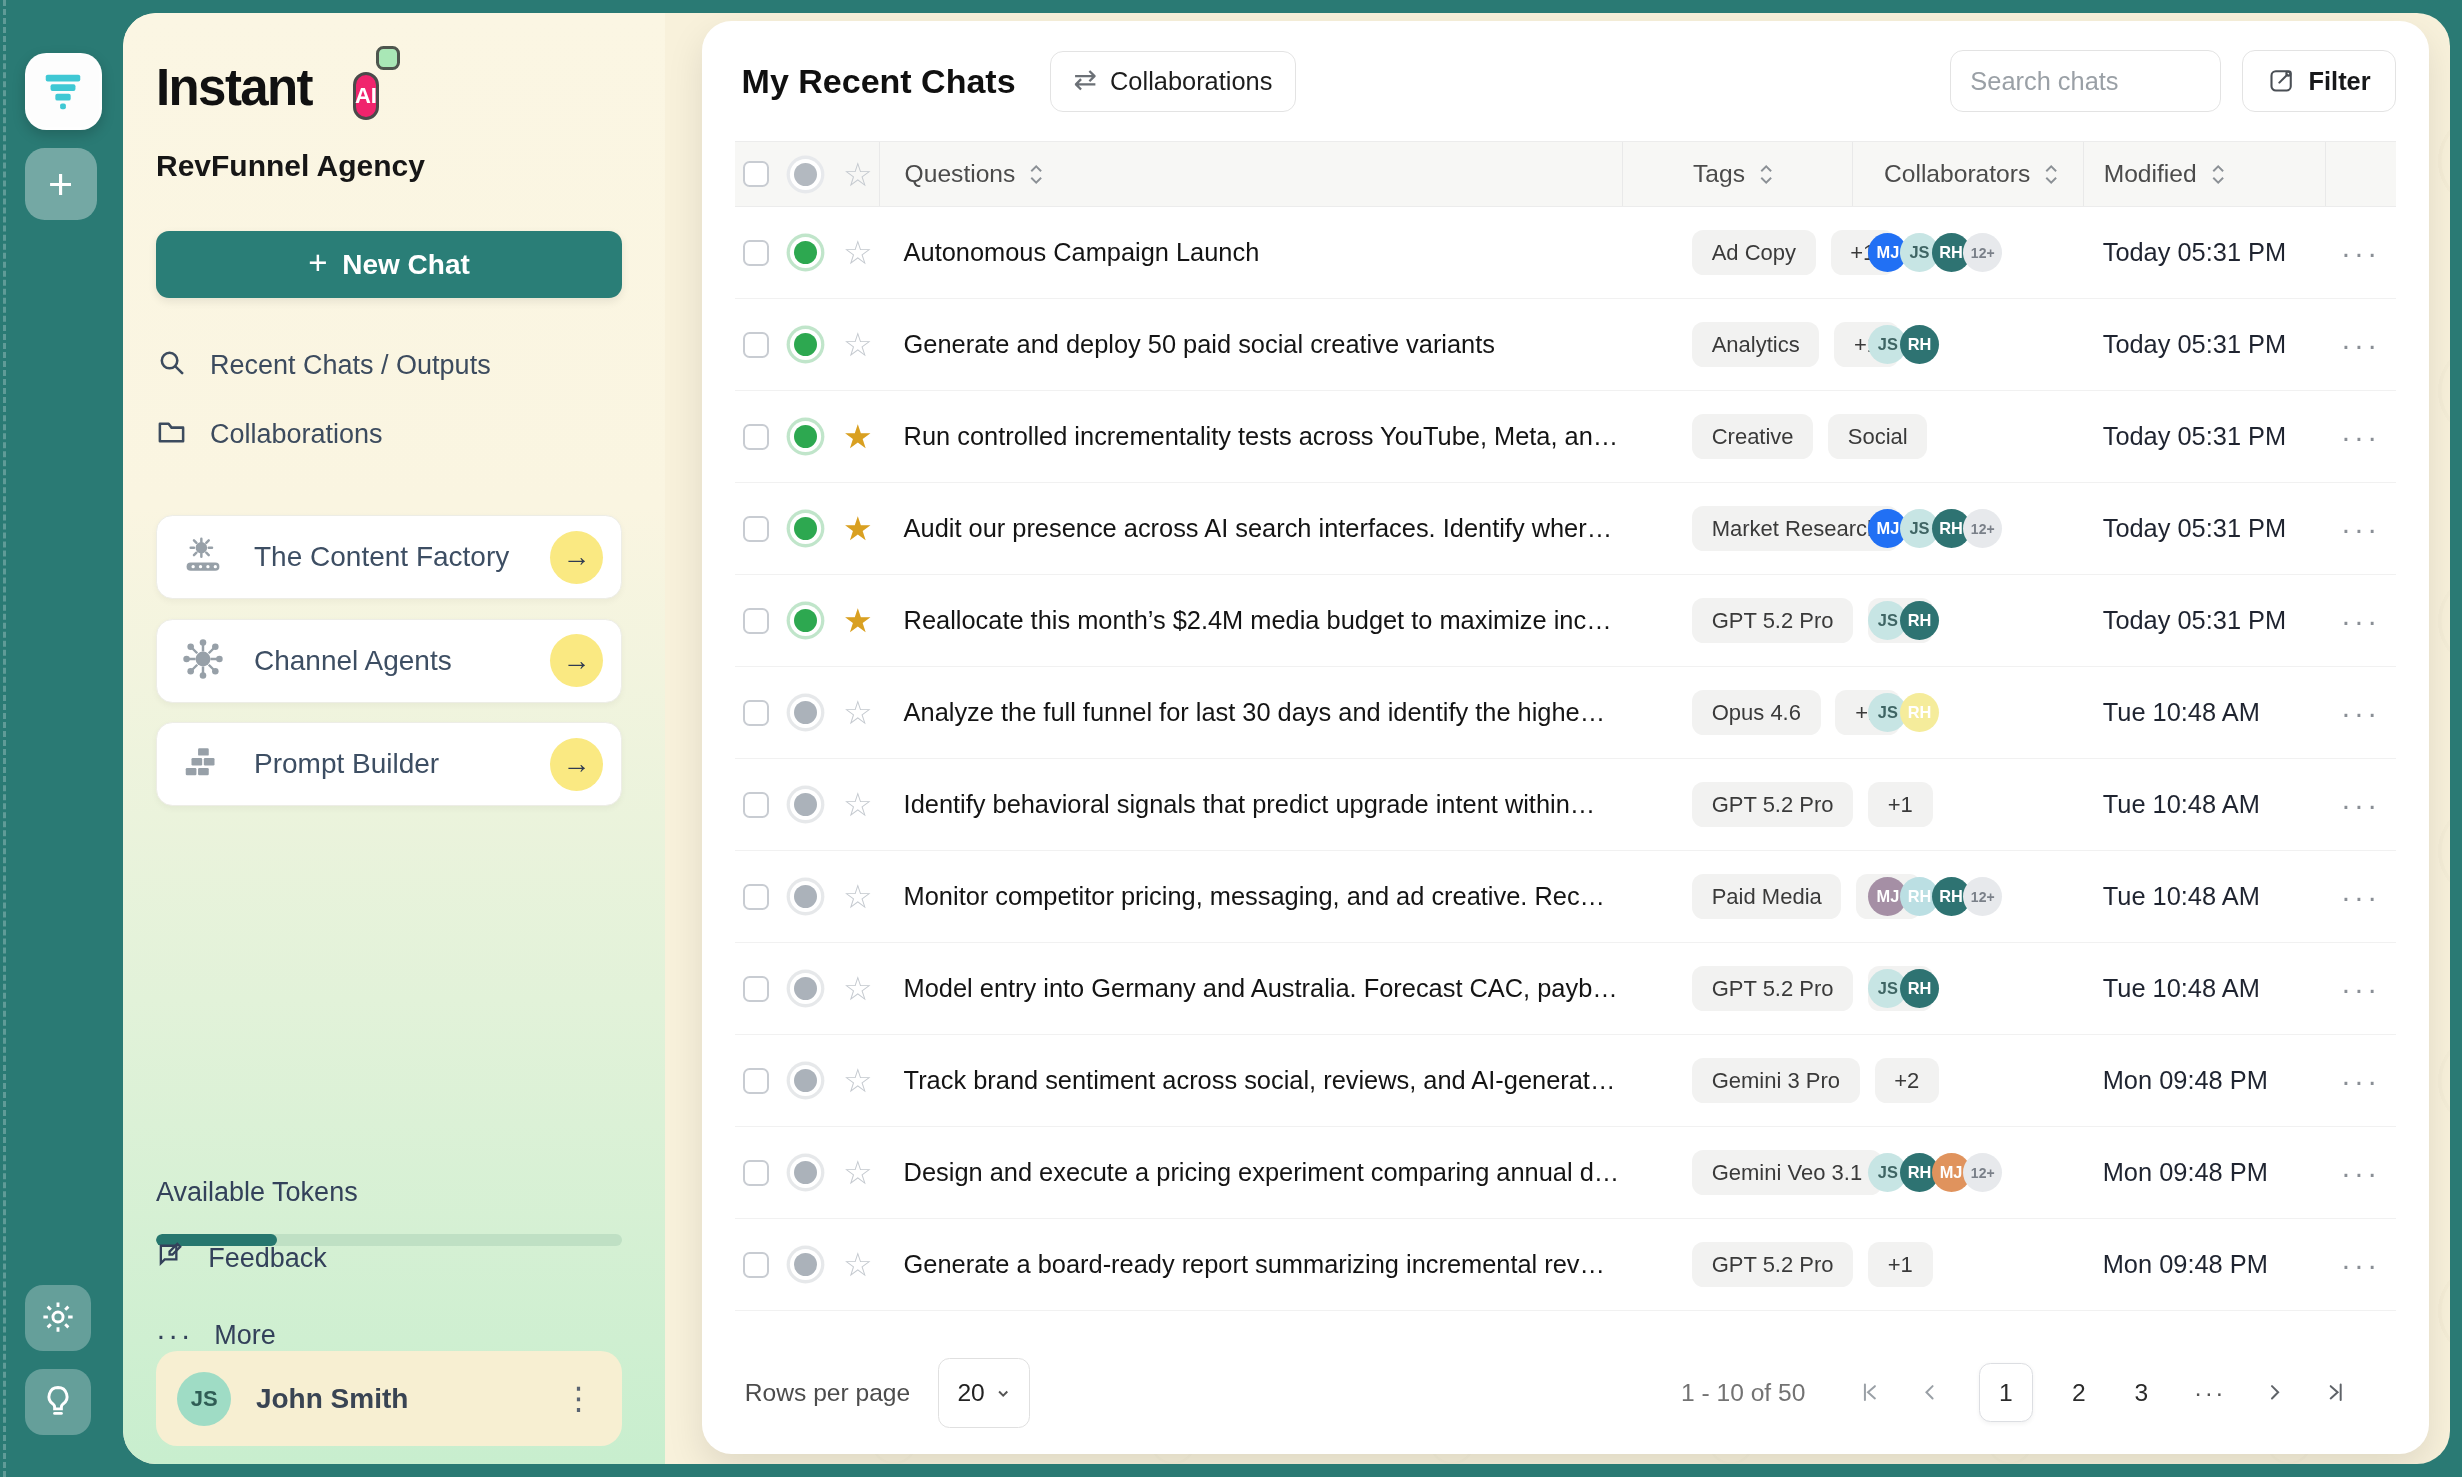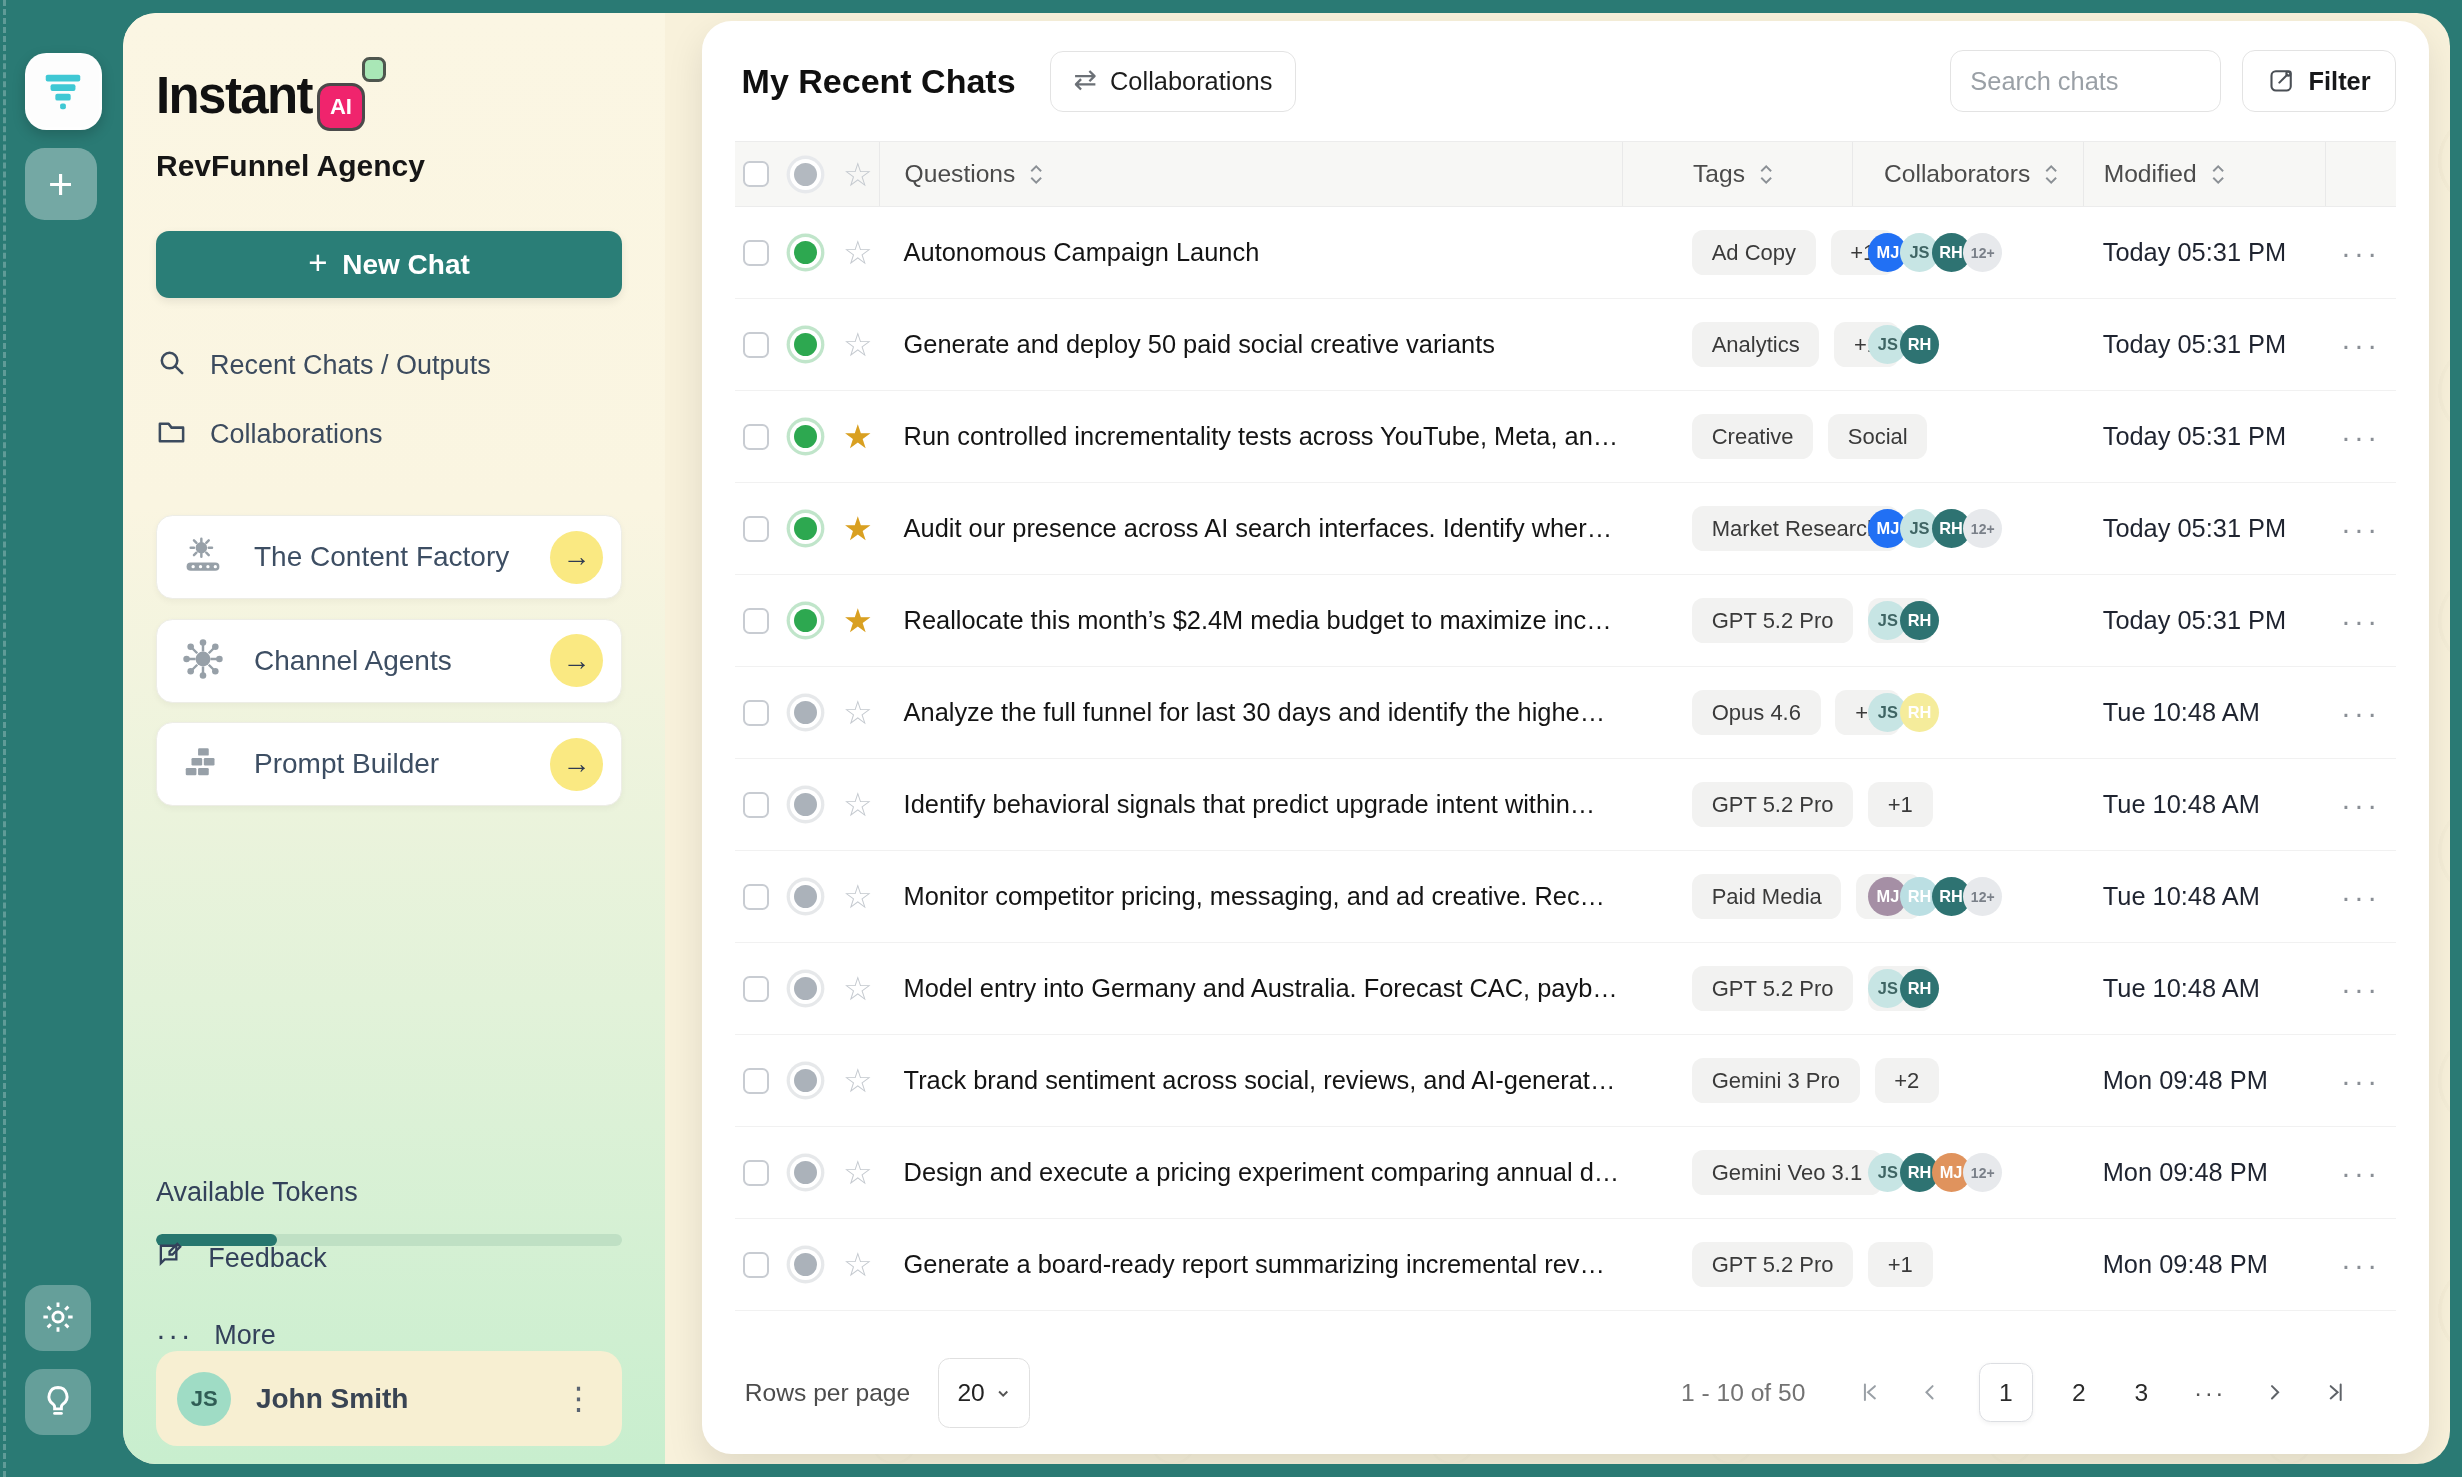--- a/index.html
+++ b/index.html
@@ -32,24 +32,24 @@
       radial-gradient(circle at 213px 49px, transparent 19.7px, rgba(120,110,90,.05) 20.5px 22px, transparent 23px);
     background-size: 279px 230px;
   }
 
   
   .sidebar {
     position:absolute; left:0; top:0; bottom:0; width:542px;
     background:linear-gradient(180deg, #FBF6E3 0%, #FAF5E1 34%, #E2F2D9 68%, #C8EECE 100%);
     border-radius:33px 0 0 33px; padding:39px 43px 0 33px; z-index:2;
   }
-  .brand-row { display:flex; align-items:flex-end; height:79px; }
+  .brand-row { display:flex; align-items:flex-start; height:79px;gap:36px; }
   .brand-text { font-size:51px; font-weight:800; letter-spacing:-1.6px; color:#111; line-height:71px; }
   .brand-badge-wrap { position:relative; margin-left:4.9px; margin-top:19.7px; }
-  .brand-badge { width:48px; height:48px; background:#F0246D; border:3.3px solid #4a4a4a; border-radius:13px; color:#fff; font-size:22px; font-weight:800; display:flex; align-items:center; justify-content:center; }
+  .brand-badge { width:26px; height:48px; background:#F0246D; border:3.3px solid #4a4a4a; border-radius:13px; color:#fff; font-size:22px; font-weight:800; display:flex; align-items:center; justify-content:center; }
   .brand-badge-green { position:absolute; right:-21.3px; top:-26px; width:24.6px; height:24.6px; background:#A9E7B6; border:3.3px solid #4e564e; border-radius:7.4px; }
   .workspace { margin-top:18px; font-size:30px; font-weight:700; color:#161616; }
 
   .new-chat {
     margin-top:48px; height:67px; background:#2A7E77; border-radius:13px;
     display:flex; align-items:center; justify-content:center; gap:14.8px;
     color:#fff; cursor:pointer; box-shadow:0 3.3px 8.2px rgba(0,0,0,.08);
   }
   .new-chat .plus { font-size:33px; font-weight:300; margin-top:-3.3px; }
   .new-chat .lbl { font-size:28px; font-weight:600; }

